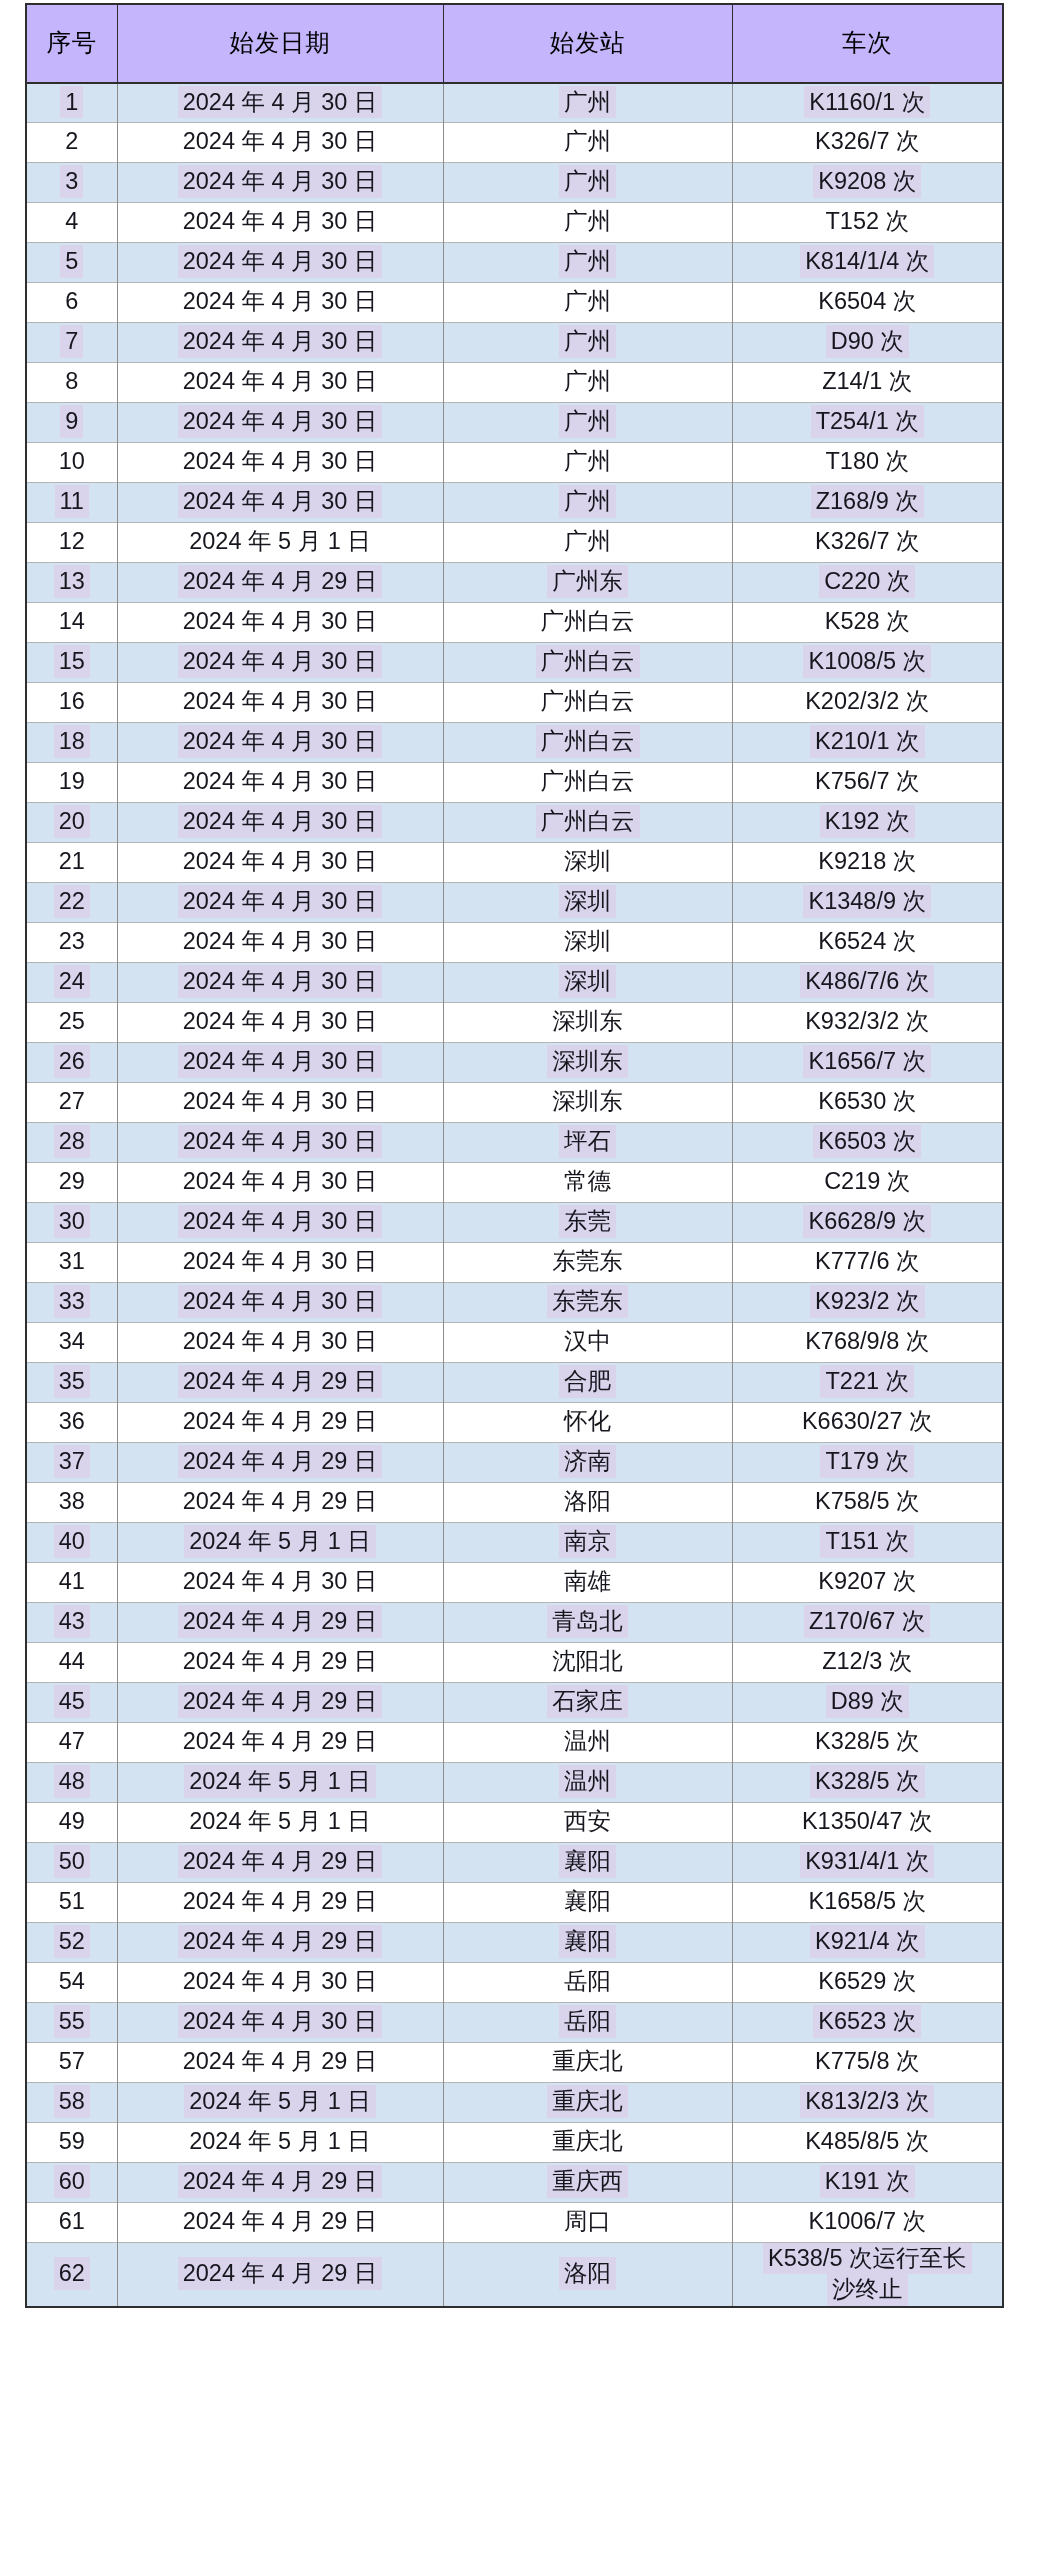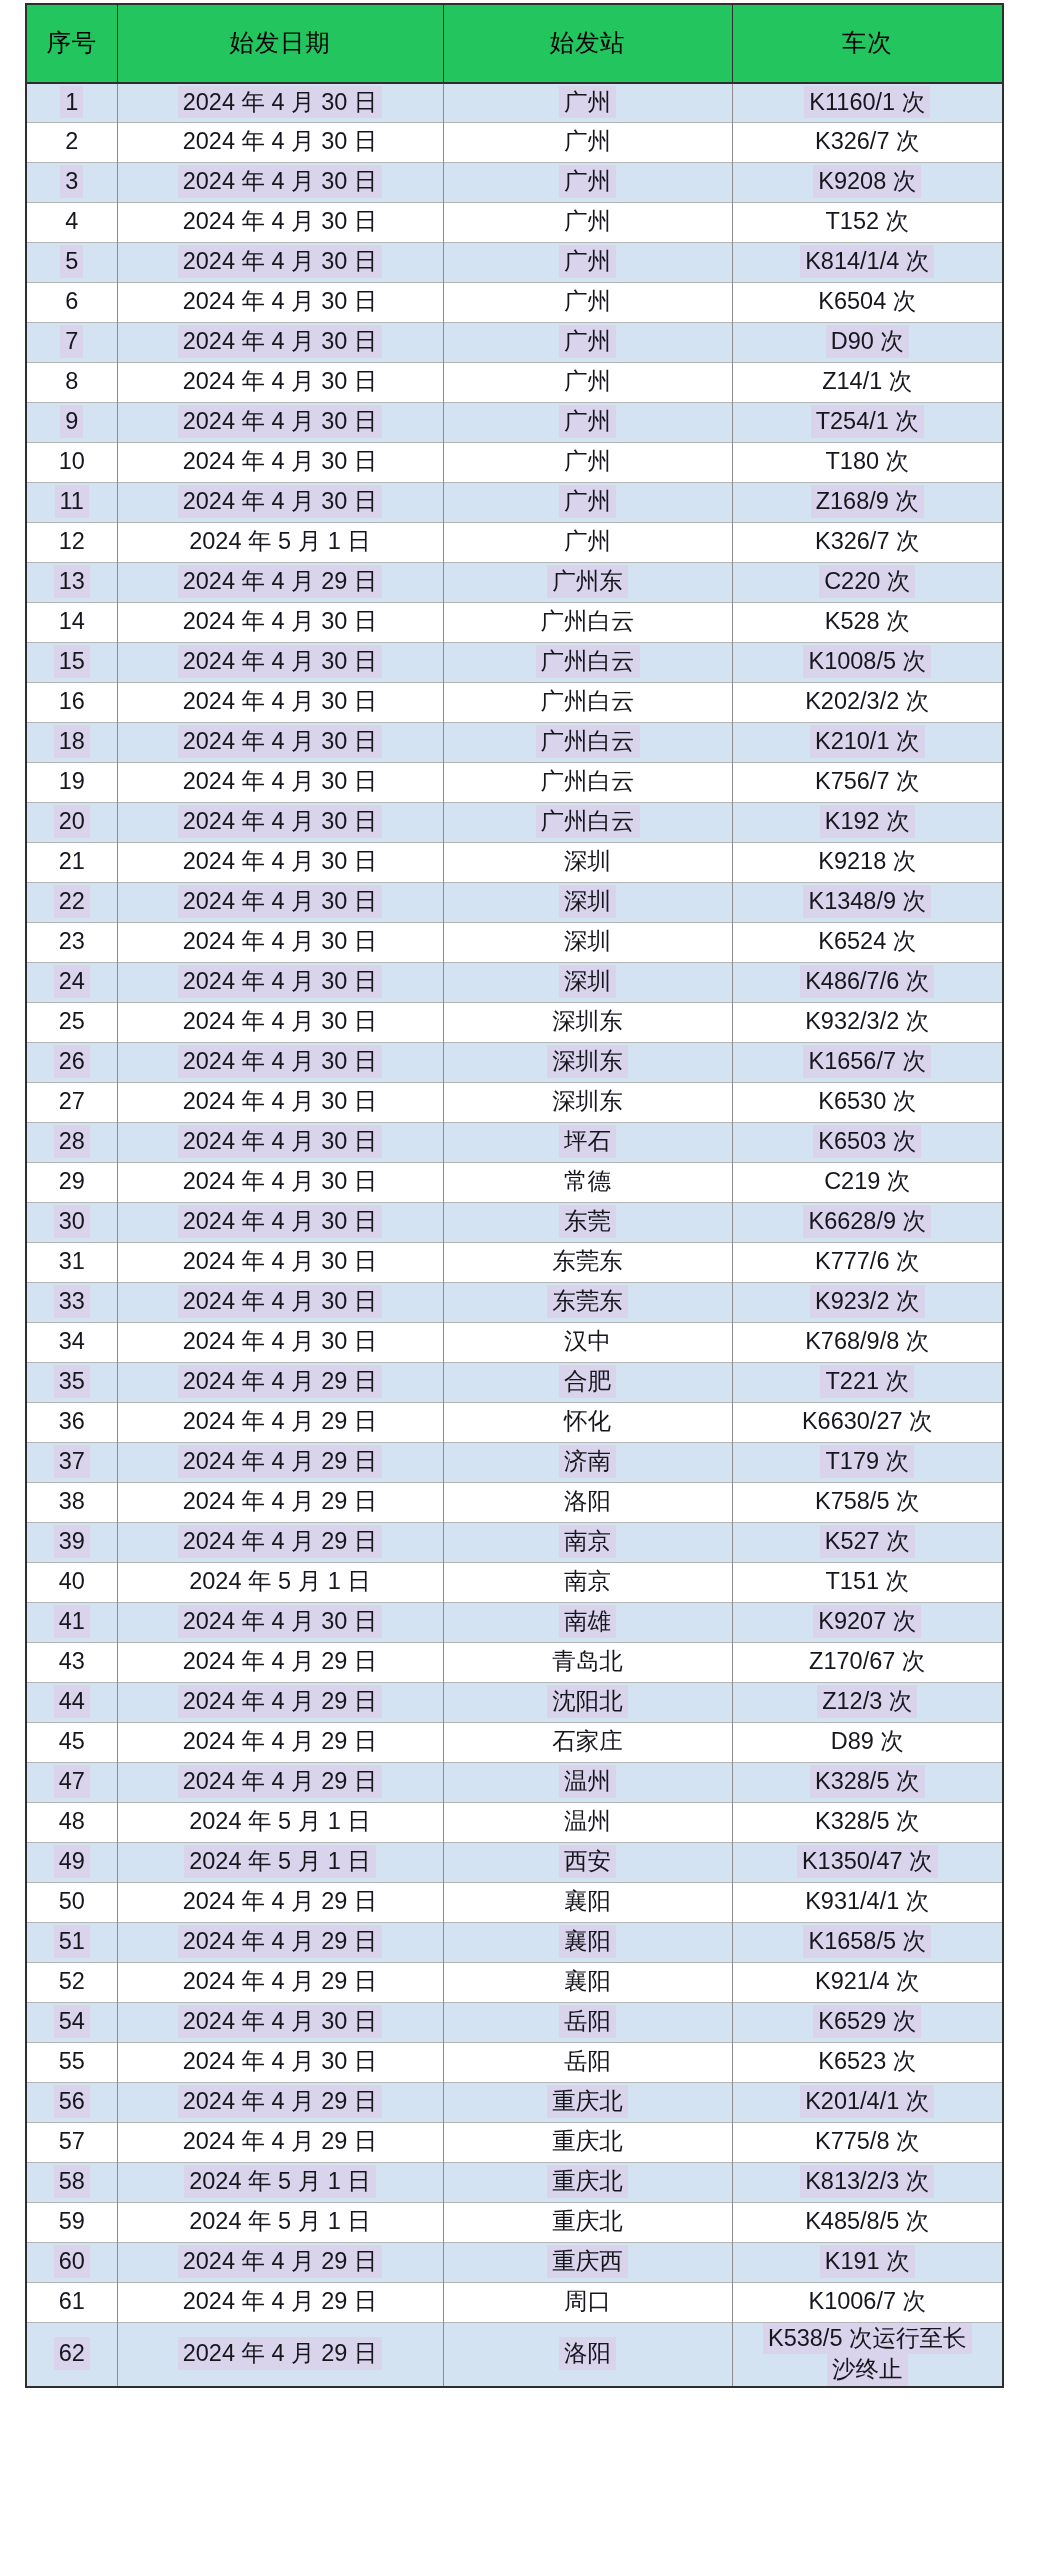--- a/index.html
+++ b/index.html
@@ -27,21 +27,21 @@
     background: #ffffff;
   }
   
   thead th {
     height: 77px;
     font-size: 24.4px;
     font-weight: 400;
     text-align: center;
     vertical-align: middle;
     color: #000000;
-    background: #22c55e;
+    background: #c4b5fd;
     border: 1.7px solid #2e2e2e;
     border-bottom: 2.5px solid #2e2e2e;
     padding: 0;
     letter-spacing: 0.8px;
   }
   
   tbody td {
     height: 40px;
     box-sizing: border-box;
     text-align: center;
@@ -298,26 +298,20 @@
     <td class="c-station"><span class="hl">济南</span></td>
     <td class="c-train"><span class="hl">T179 次</span></td>
   </tr>
         <tr>
     <td class="c-index"><span class="hl">38</span></td>
     <td class="c-date"><span class="hl">2024 年 4 月 29 日</span></td>
     <td class="c-station"><span class="hl">洛阳</span></td>
     <td class="c-train"><span class="hl">K758/5 次</span></td>
   </tr>
         <tr>
-    <td class="c-index"><span class="hl">39</span></td>
-    <td class="c-date"><span class="hl">2024 年 4 月 29 日</span></td>
-    <td class="c-station"><span class="hl">南京</span></td>
-    <td class="c-train"><span class="hl">K527 次</span></td>
-  </tr>
-        <tr>
     <td class="c-index"><span class="hl">40</span></td>
     <td class="c-date"><span class="hl">2024 年 5 月 1 日</span></td>
     <td class="c-station"><span class="hl">南京</span></td>
     <td class="c-train"><span class="hl">T151 次</span></td>
   </tr>
         <tr>
     <td class="c-index"><span class="hl">41</span></td>
     <td class="c-date"><span class="hl">2024 年 4 月 30 日</span></td>
     <td class="c-station"><span class="hl">南雄</span></td>
     <td class="c-train"><span class="hl">K9207 次</span></td>
@@ -380,26 +374,20 @@
     <td class="c-index"><span class="hl">54</span></td>
     <td class="c-date"><span class="hl">2024 年 4 月 30 日</span></td>
     <td class="c-station"><span class="hl">岳阳</span></td>
     <td class="c-train"><span class="hl">K6529 次</span></td>
   </tr>
         <tr>
     <td class="c-index"><span class="hl">55</span></td>
     <td class="c-date"><span class="hl">2024 年 4 月 30 日</span></td>
     <td class="c-station"><span class="hl">岳阳</span></td>
     <td class="c-train"><span class="hl">K6523 次</span></td>
-  </tr>
-        <tr>
-    <td class="c-index"><span class="hl">56</span></td>
-    <td class="c-date"><span class="hl">2024 年 4 月 29 日</span></td>
-    <td class="c-station"><span class="hl">重庆北</span></td>
-    <td class="c-train"><span class="hl">K201/4/1 次</span></td>
   </tr>
         <tr>
     <td class="c-index"><span class="hl">57</span></td>
     <td class="c-date"><span class="hl">2024 年 4 月 29 日</span></td>
     <td class="c-station"><span class="hl">重庆北</span></td>
     <td class="c-train"><span class="hl">K775/8 次</span></td>
   </tr>
         <tr>
     <td class="c-index"><span class="hl">58</span></td>
     <td class="c-date"><span class="hl">2024 年 5 月 1 日</span></td>

